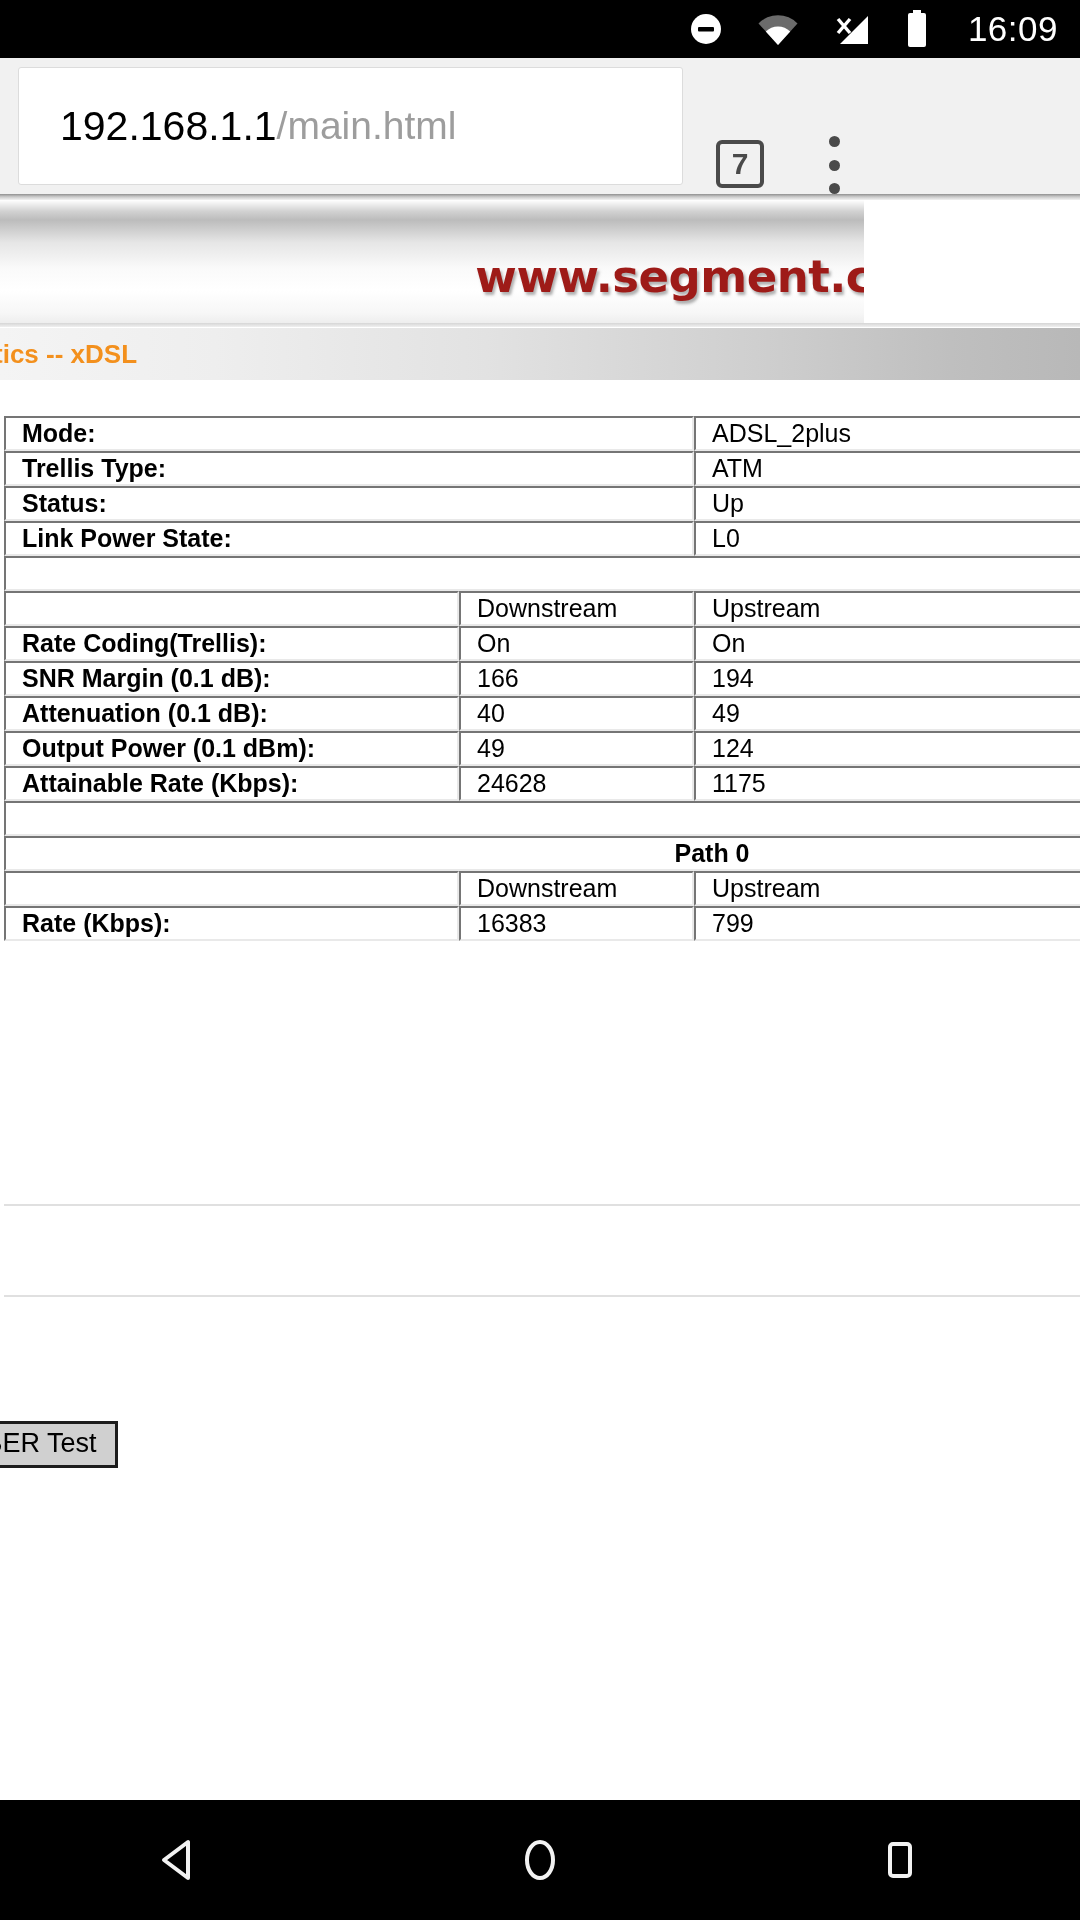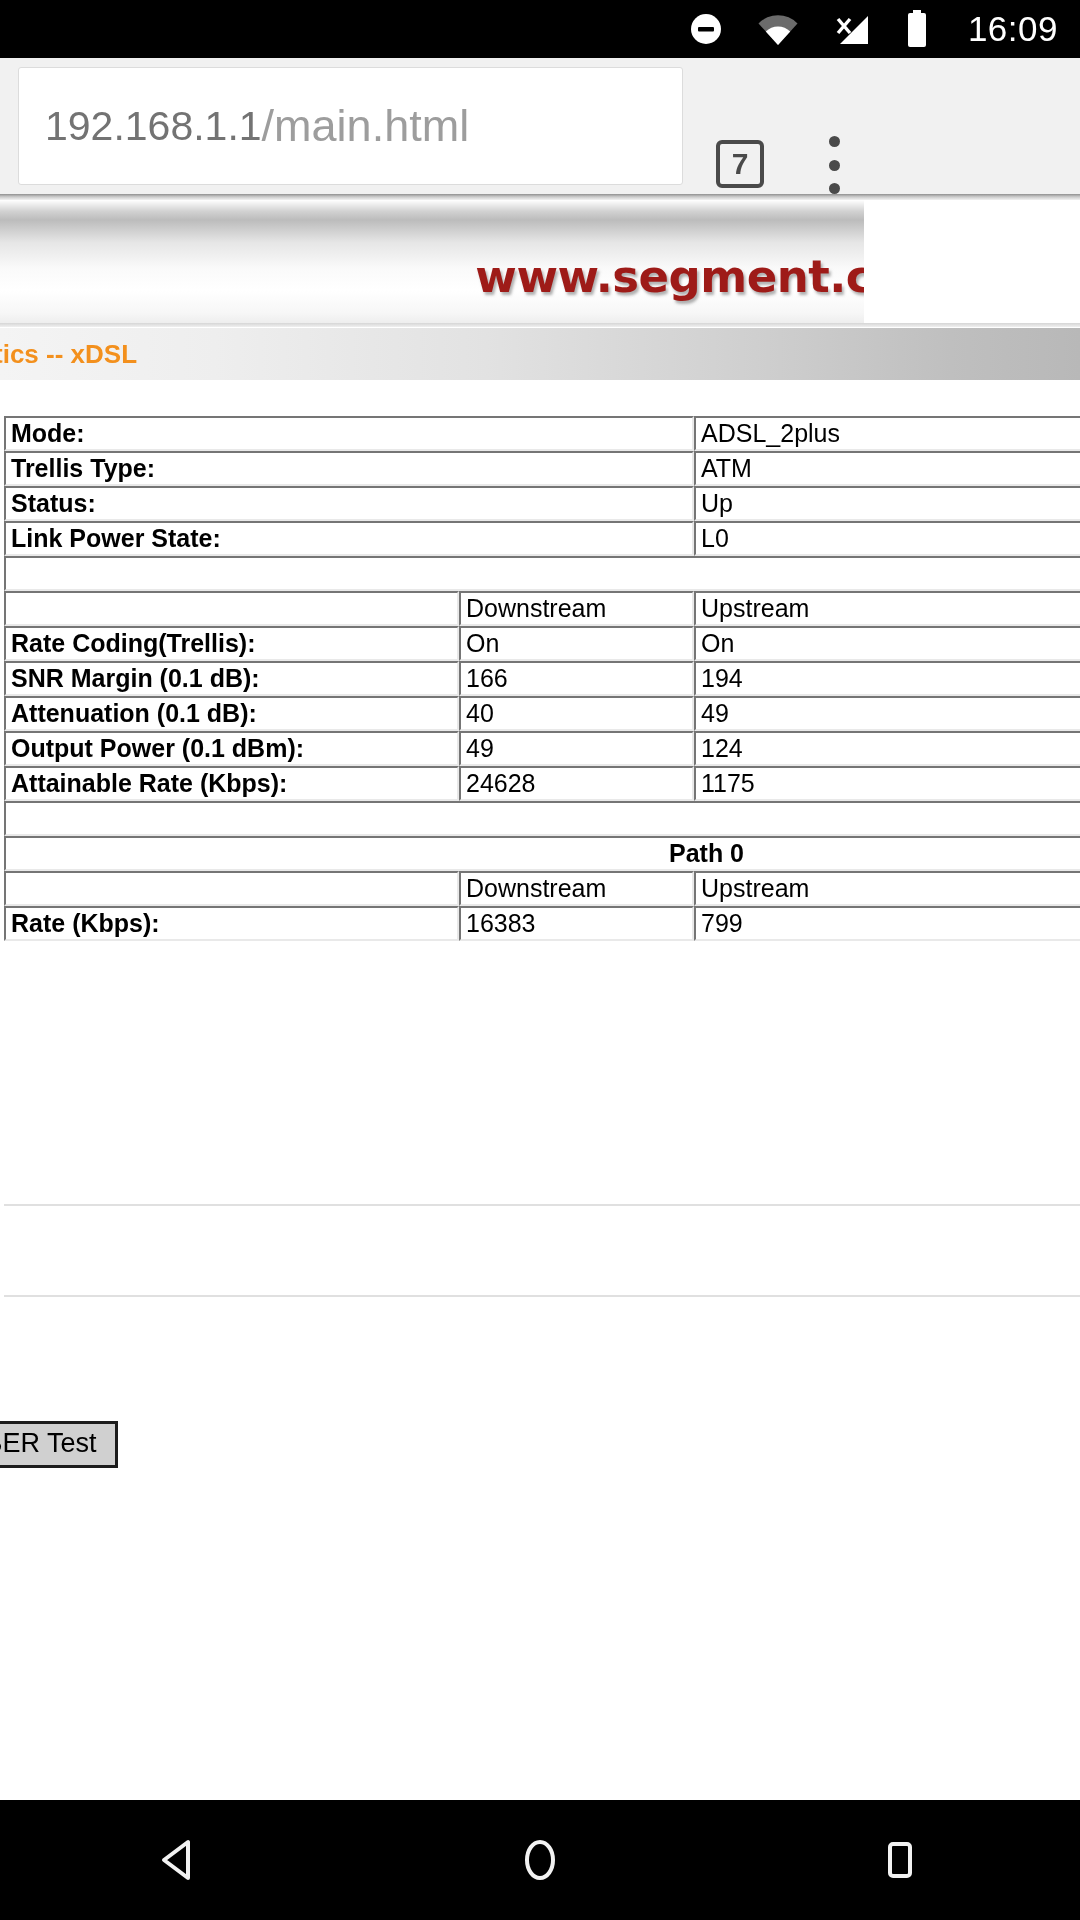--- a/index.html
+++ b/index.html
@@ -26,22 +26,22 @@
   
   .browserbar {
     position:absolute; top:58px; left:0; width:1080px; height:136px;
     background:#f1f1f1;
   }
   .urlbox {
     position:absolute; left:18px; top:9px; width:665px; height:118px;
     background:#ffffff; border:1px solid #dcdcdc; border-radius:3px;
     display:flex; align-items:center; padding-left:26px; overflow:hidden;
   }
-  .url-host { color:#737373; font-size:41px; white-space:nowrap; }
-  .url-path { color:#9d9d9d; font-size:45px; white-space:nowrap; }
+  .url-host { color:#000000; font-size:41px; white-space:nowrap;margin-left:15px; }
+  .url-path { color:#9d9d9d; font-size:39px; white-space:nowrap; }
   .tabcount {
     position:absolute; left:716px; top:82px; width:48px; height:48px;
     border:4px solid #4a4a4a; border-radius:6px;
     display:flex; align-items:center; justify-content:center;
     color:#4a4a4a; font-size:30px; font-weight:bold;
   }
   .menu-dots {
     position:absolute; left:820px; top:78px; width:28px; height:58px;
     display:flex; flex-direction:column; justify-content:space-between;
     align-items:center;
@@ -91,21 +91,21 @@
 
   
   .tbl-wrap { position:absolute; top:216px; left:4px; width:1400px; }
   table.dsl {
     border-collapse:separate; border-spacing:0;
     width:1400px; table-layout:fixed;
     font-family:"Liberation Sans", sans-serif;
   }
   table.dsl td {
     height:35px; font-size:25px; color:#000000;
-    padding:0 0 0 5px; vertical-align:middle;
+    padding:0 0 0 16px; vertical-align:middle;
     border:2px solid; border-color:#757575 #e9e9e9 #e9e9e9 #757575;
     background:#ffffff;
   }
   td.lbl { background:#c8c8c8; font-weight:bold; }
   td.hdr { background:#c8c8c8; font-weight:normal; }
   td.val { background:#ffffff; }
   td.spacer { background:#ffffff; height:30px; border-color:#757575 #e9e9e9 #e9e9e9 #757575; }
   td.pathhdr { background:#c8c8c8; font-weight:bold; text-align:center; padding:0; }
   .c-lbl  { width:455px; }
   .c-down { width:235px; }

